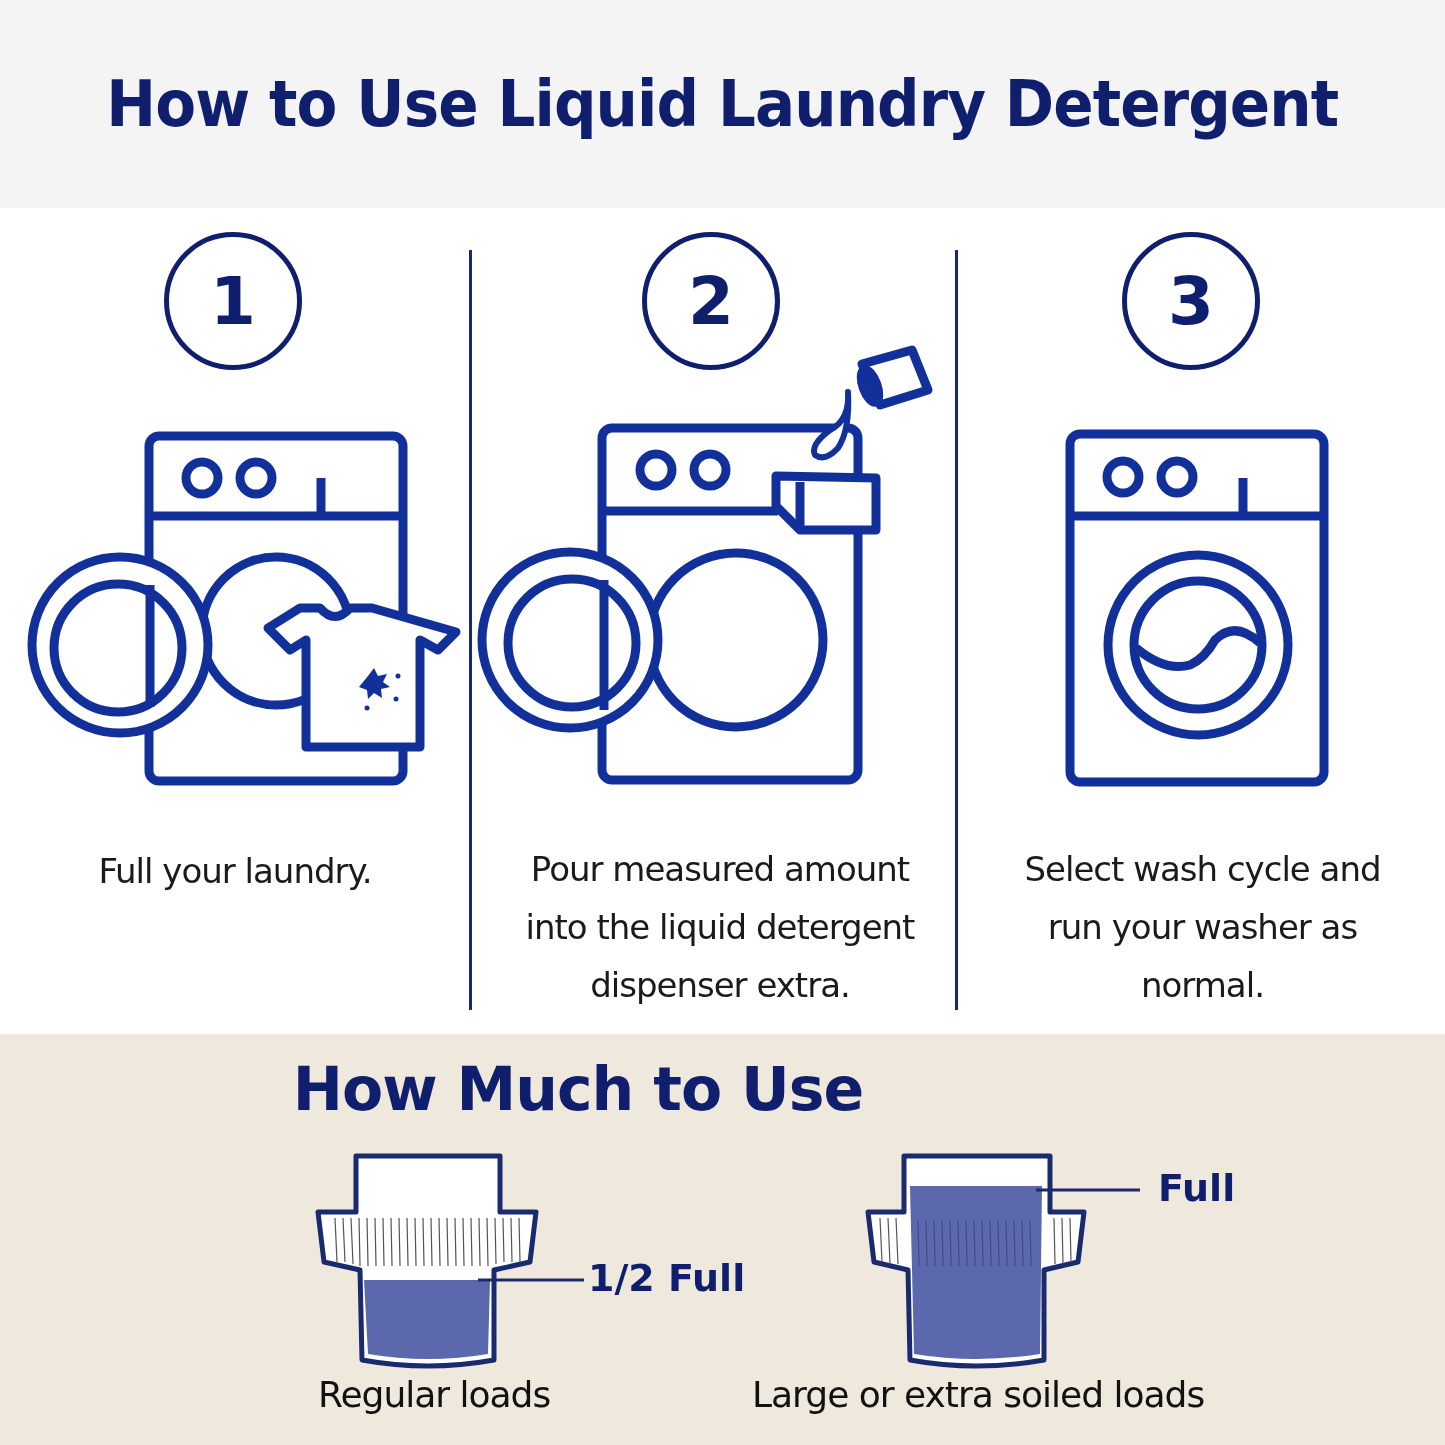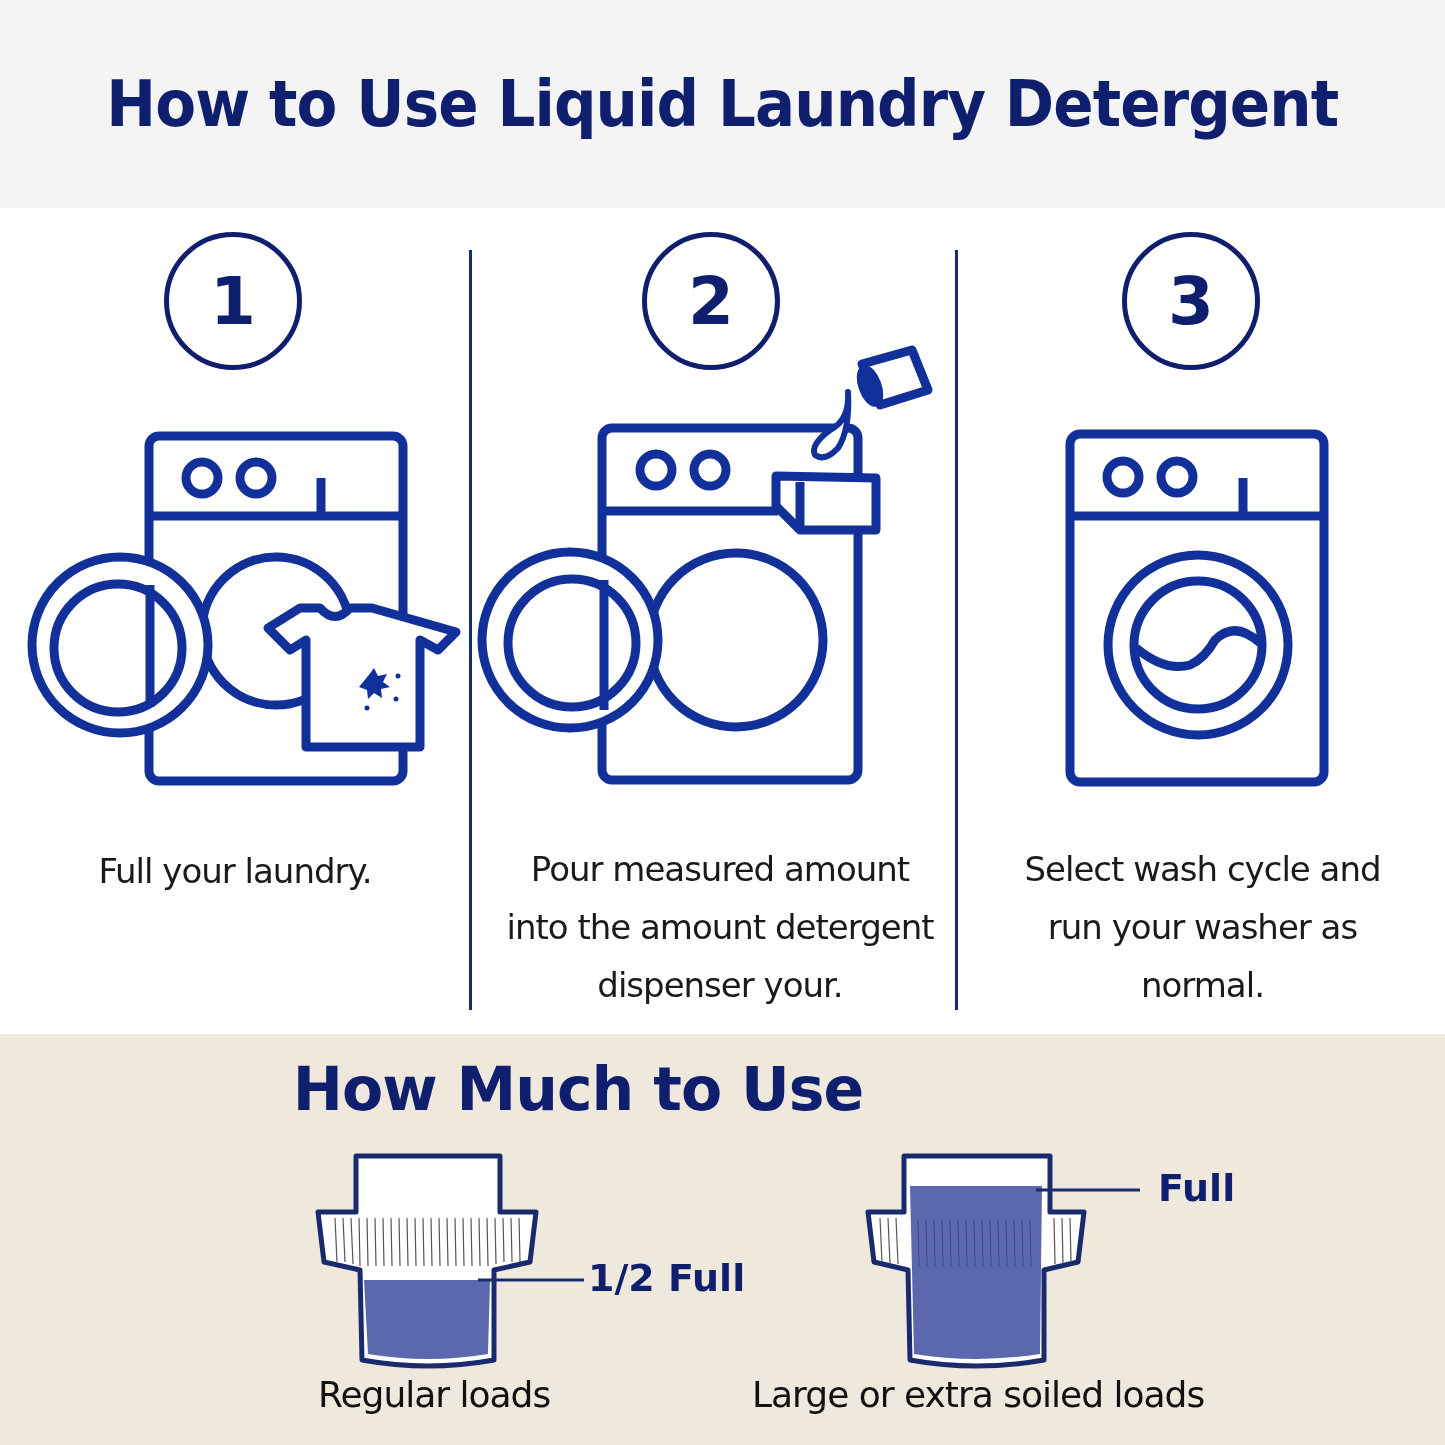--- a/index.html
+++ b/index.html
@@ -152,22 +152,22 @@
         <path d="M1136 648 Q1165 672 1190 665 Q1205 658 1215 640 Q1235 620 1260 643"></path>
       </g>
     </svg>
   </div>
 
   <div class="step-text t1">
     <span>Full your laundry.</span>
   </div>
   <div class="step-text t2">
     <span>Pour measured amount</span>
-    <span>into the amount detergent</span>
-    <span>dispenser your.</span>
+    <span>into the liquid detergent</span>
+    <span>dispenser extra.</span>
   </div>
   <div class="step-text t3">
     <span>Select wash cycle and</span>
     <span>run your washer as</span>
     <span>normal.</span>
   </div>
 </div>
 
 <div class="amount">
   <h2>How Much to Use</h2>

